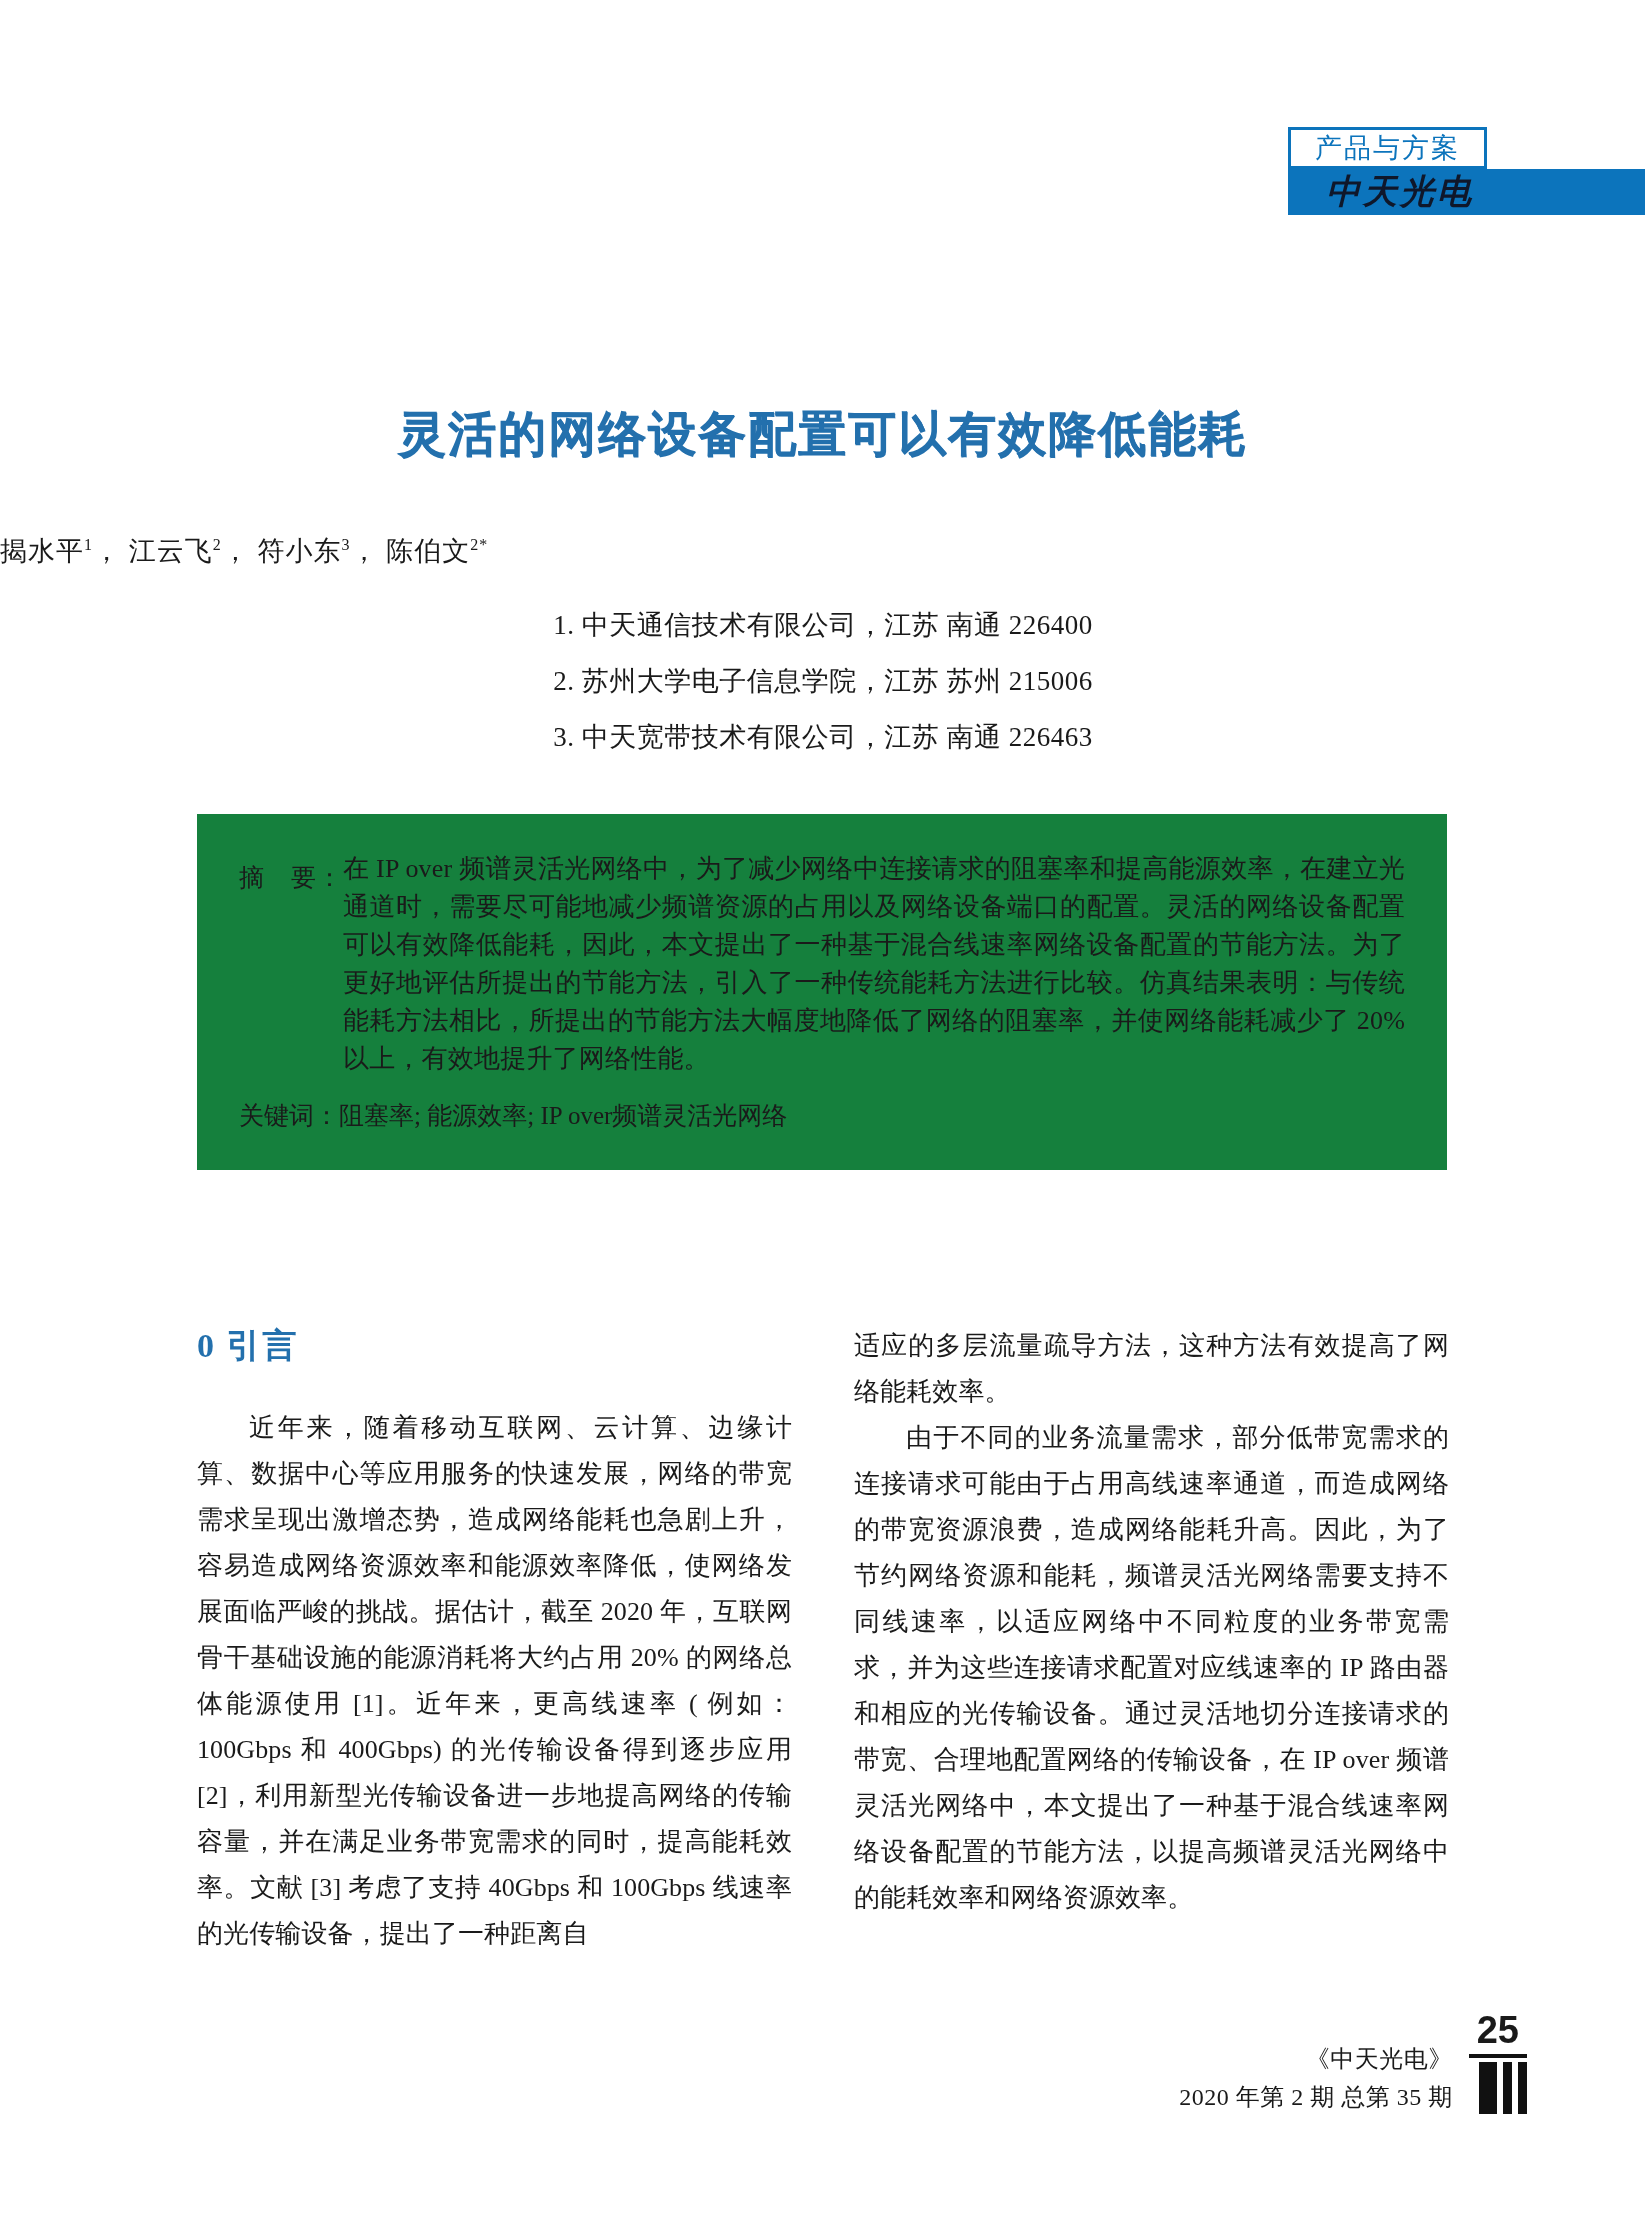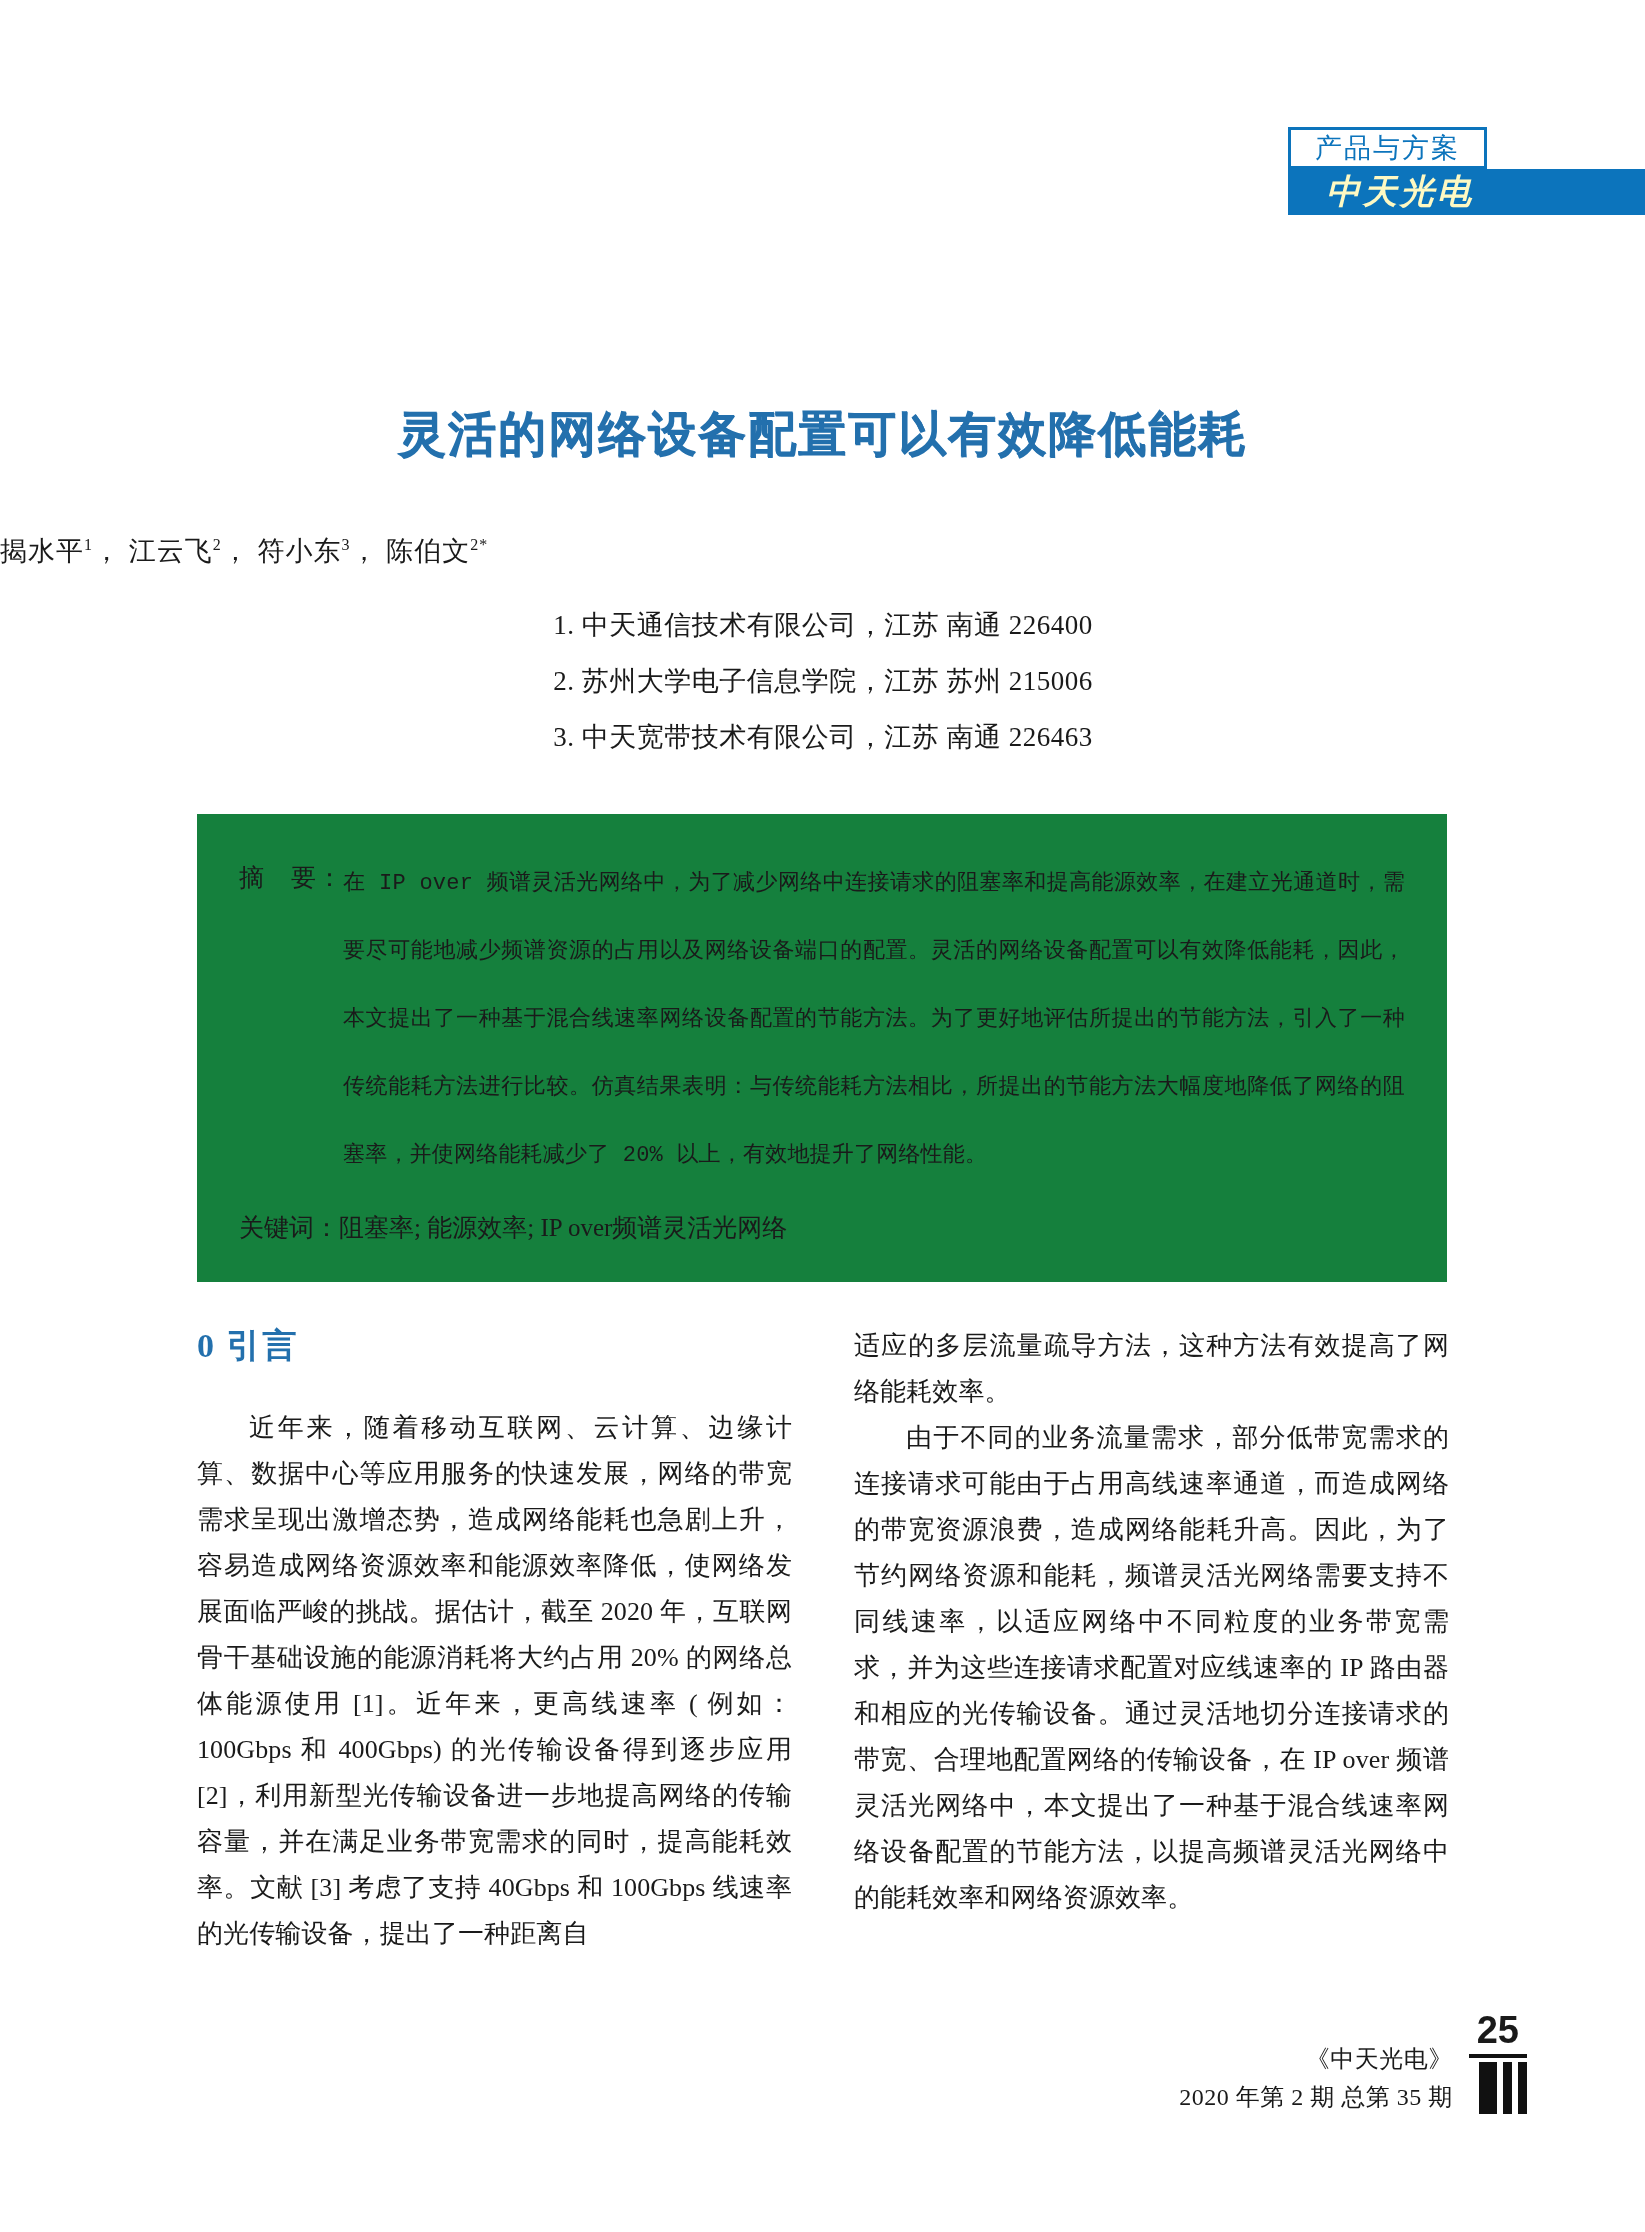--- a/index.html
+++ b/index.html
@@ -46,21 +46,21 @@
   }
   .header-brandbar {
     width: 358px;
     height: 66px;
     background: #0c74bc;
     display: flex;
     align-items: center;
     padding-left: 38px;
   }
   .header-brand {
-    color: #fef9c3;
+    color: #0f172a;
     font-family: Liberation Sans, sans-serif;
     font-size: 34px;
     font-weight: bold;
     font-style: italic;
     letter-spacing: 3px;
   }
 
   
   .title-block {
     position: absolute;
@@ -118,26 +118,25 @@
   }
   .abstract-label {
     flex: 0 0 auto;
     font-size: 25px;
     line-height: 55px;
     white-space: pre;
     letter-spacing: 1px;
   }
   .abstract-body {
     flex: 1 1 auto;
-    font-size: 22px;
-    line-height: 68px;
+    font-size: 26px;
+    line-height: 38px;
     text-align: justify;
     text-justify: inter-ideograph;
     letter-spacing: 0.2px;
-    font-family: Liberation Mono, monospace;
   }
   .keywords-row {
     display: flex;
     align-items: flex-start;
     margin-top: 14px;
   }
   .keywords-label {
     flex: 0 0 auto;
     font-size: 25px;
     line-height: 48px;

